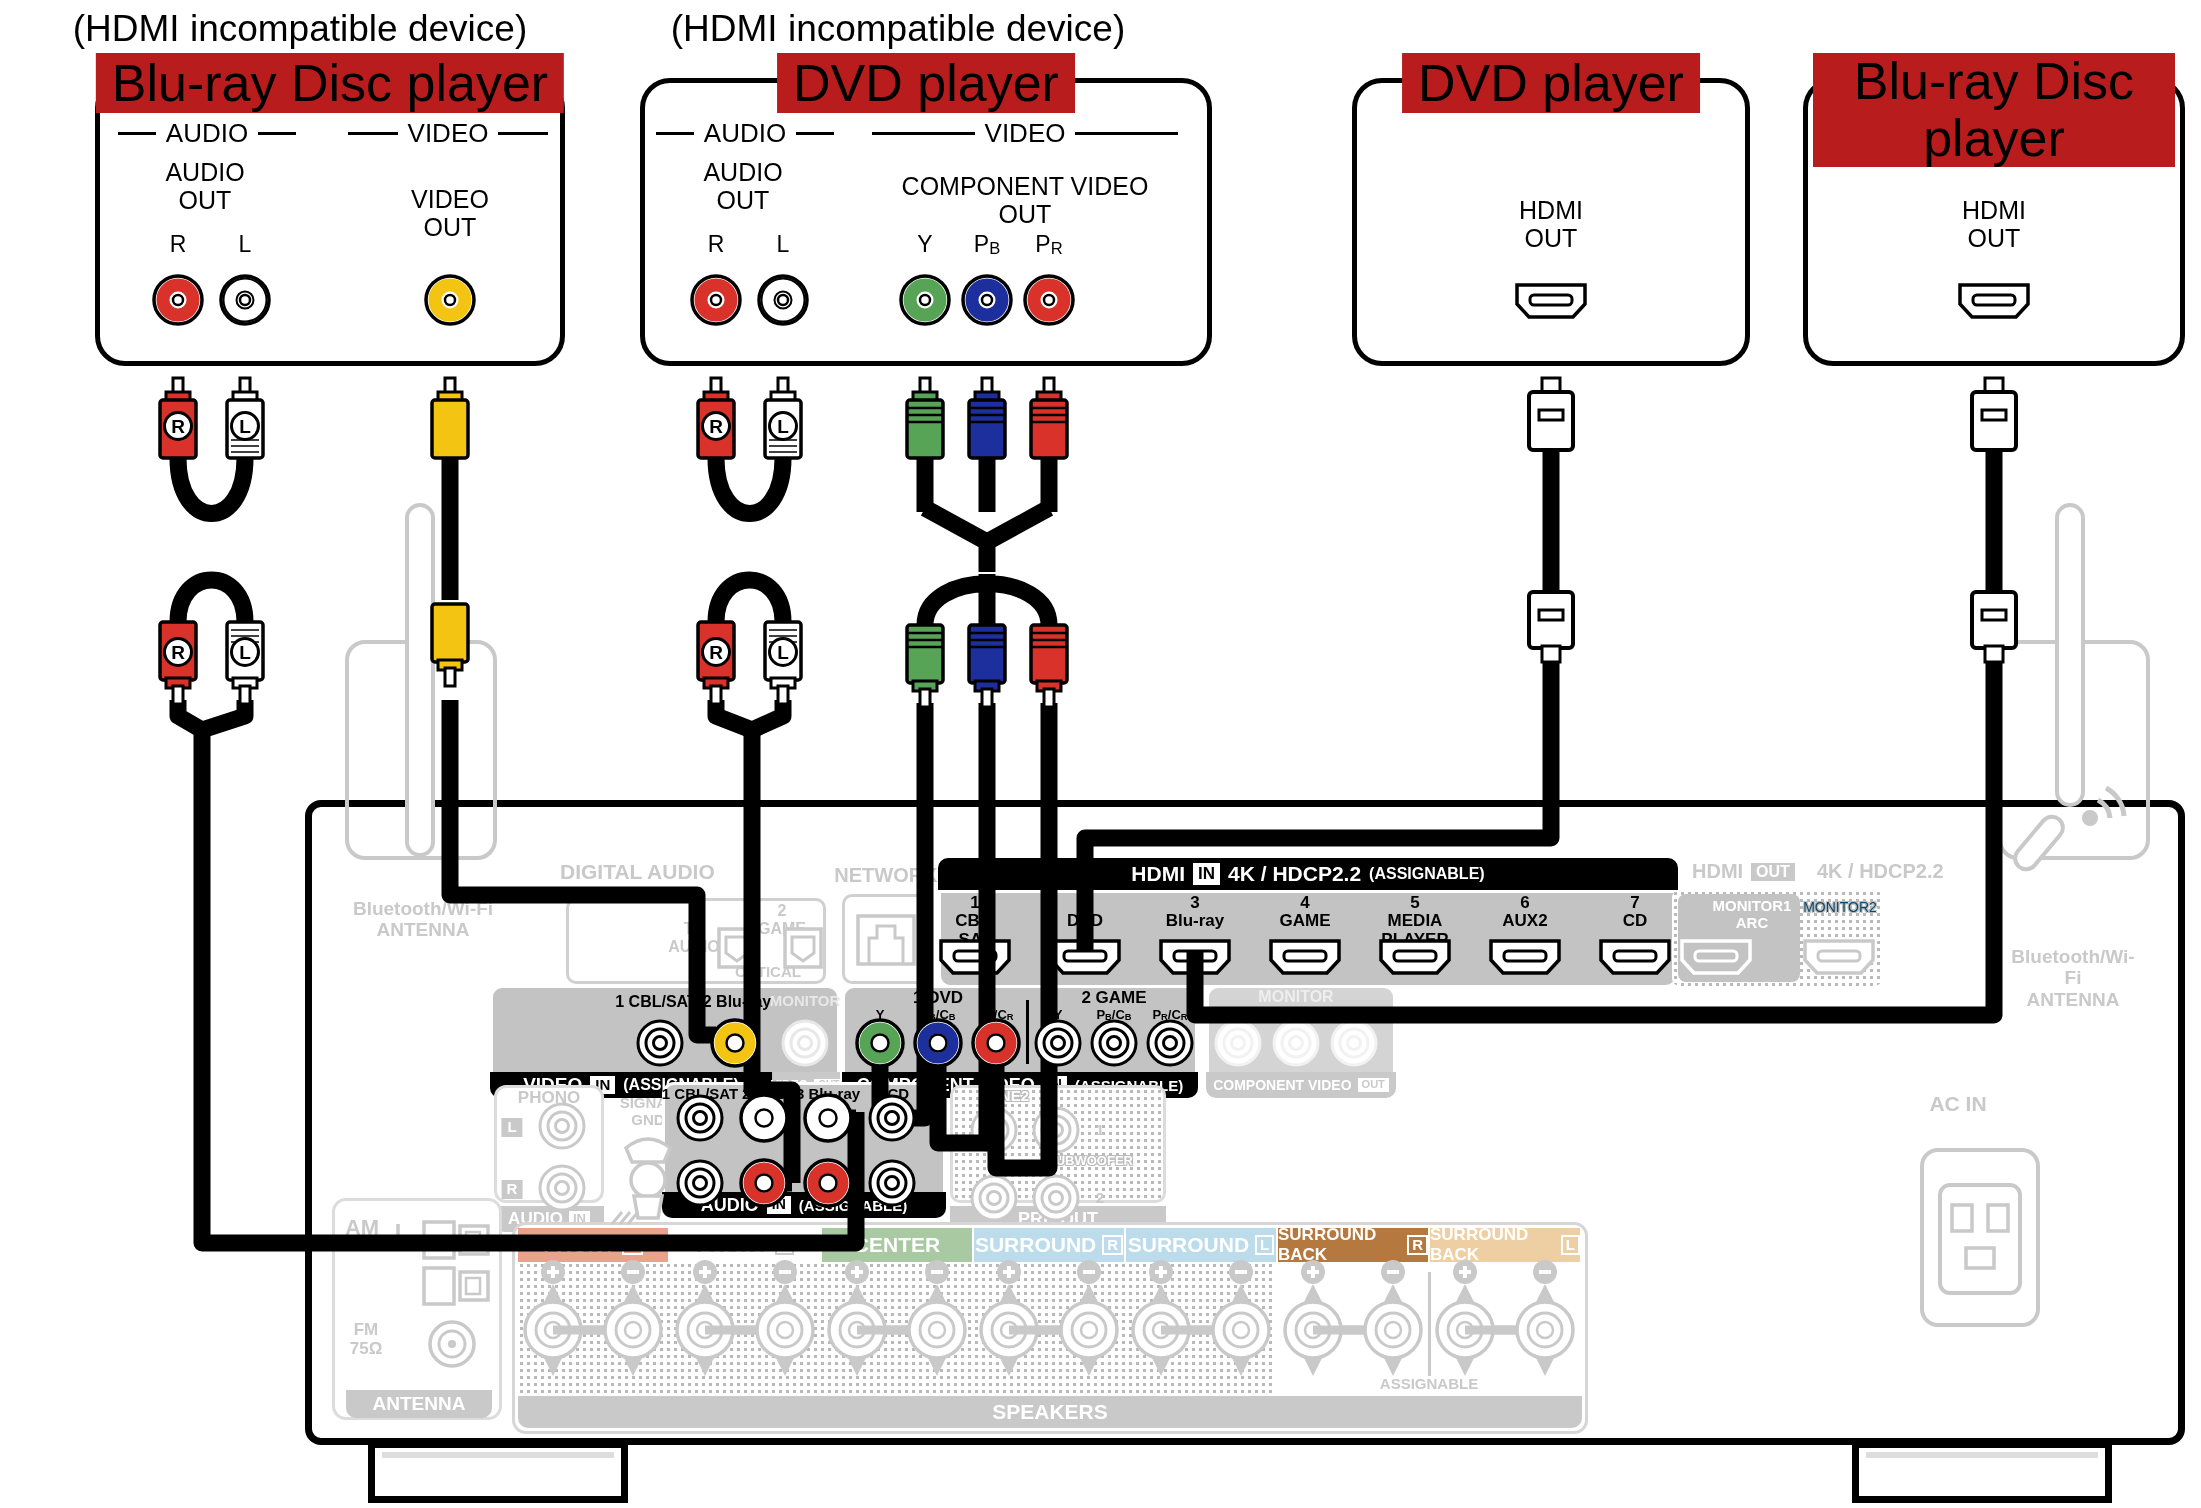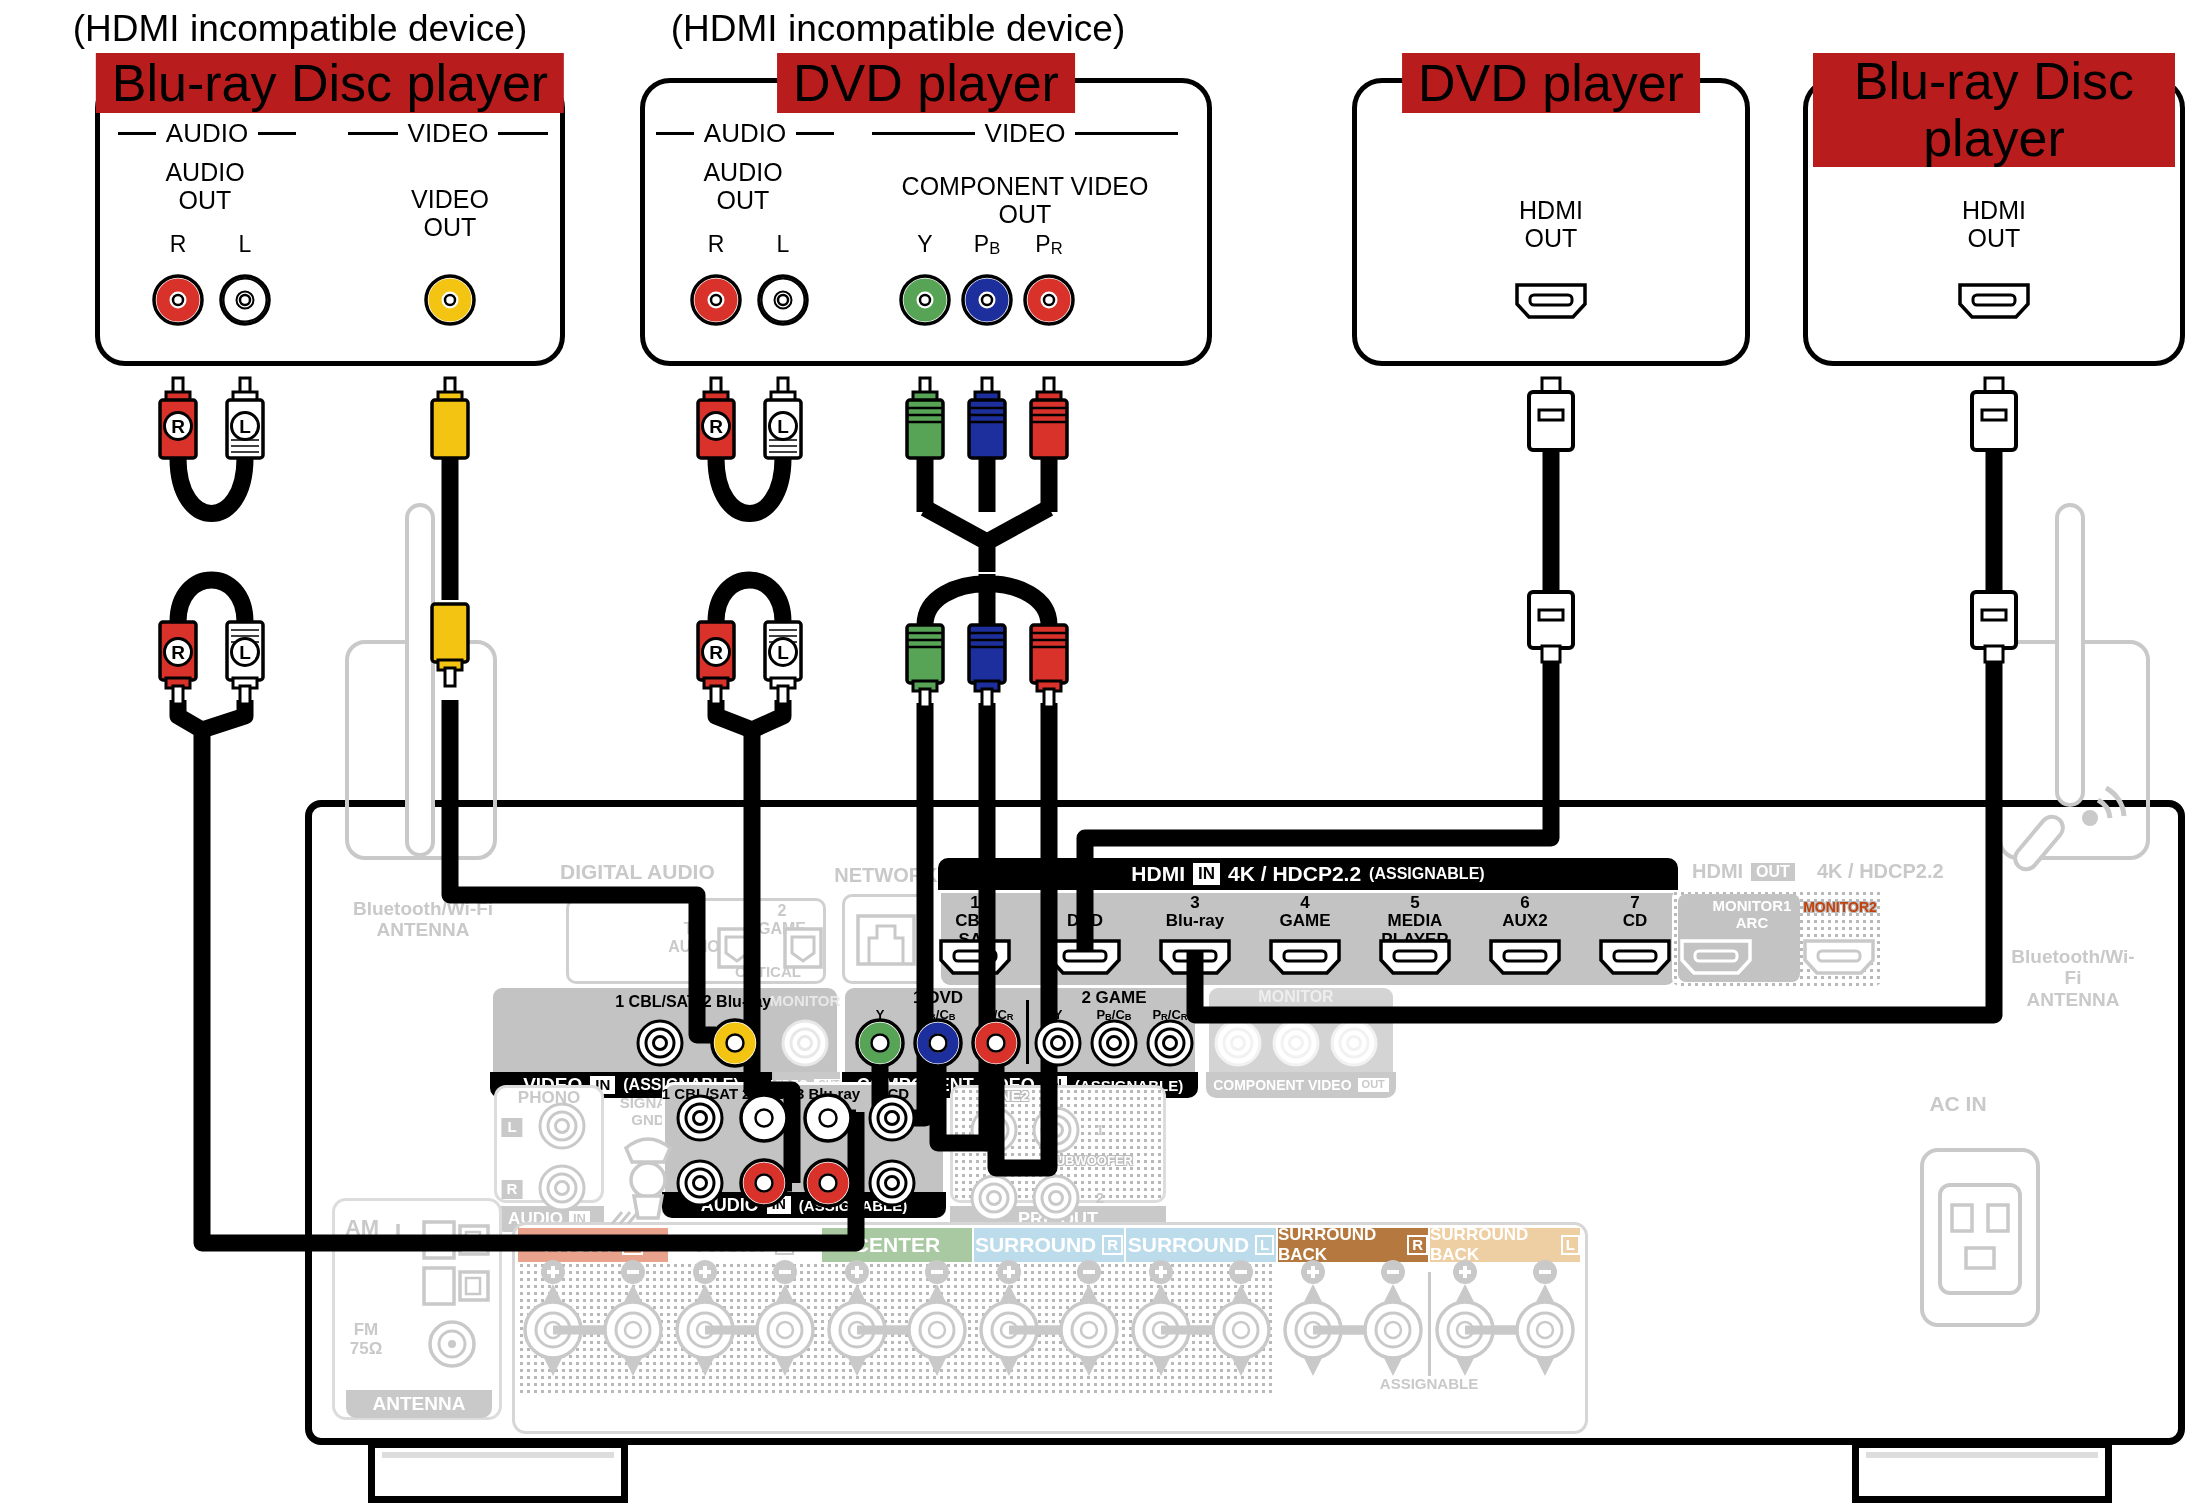--- a/index.html
+++ b/index.html
@@ -137,21 +137,21 @@
 CD</div>
     <div class="abs hgray" style="left: 1692px; top: 860px; font-size: 20px;">
       <span>HDMI</span>
       <span class="b" style="font-size:16px">OUT</span>
       <span style="margin-left:14px">4K / HDCP2.2</span>
     </div>
     <div class="abs dots" style="left: 1672px; top: 890px; width: 210px; height: 96px; border-radius: 8px;"></div>
     <div class="abs " style="left: 1678px; top: 894px; width: 122px; height: 88px; background: rgb(195, 195, 195); border-radius: 8px;"></div>
     <div class="t" style="left: 1752px; top: 898px; font-size: 15px; color: rgb(255, 255, 255); font-weight: bold;">MONITOR1
 ARC</div>
-    <div class="t" style="left: 1840px; top: 900px; font-size: 14px; color: #c2410c; font-weight: bold; text-shadow: rgb(187, 187, 187) -1px -1px 0px, rgb(187, 187, 187) 1px -1px 0px, rgb(187, 187, 187) -1px 1px 0px, rgb(187, 187, 187) 1px 1px 0px;">MONITOR2</div>
+    <div class="t" style="left: 1840px; top: 900px; font-size: 14px; color: #0c4a6e; font-weight: normal; text-shadow: rgb(187, 187, 187) -1px -1px 0px, rgb(187, 187, 187) 1px -1px 0px, rgb(187, 187, 187) -1px 1px 0px, rgb(187, 187, 187) 1px 1px 0px;">MONITOR2</div>
     <div class="abs grayblock" style="left: 490px; top: 985px; width: 350px; height: 113px;"></div>
     <div class="t" style="left: 656px; top: 993px; font-size: 16px; font-weight: bold;">1 CBL/SAT</div>
     <div class="t" style="left: 737px; top: 993px; font-size: 16px; font-weight: bold;">2 Blu-ray</div>
     <div class="t" style="left: 805px; top: 993px; font-size: 15px; color: rgb(232, 232, 232); font-weight: bold;">MONITOR</div>
     <div class="abs bfoot" style="left: 490px; top: 1072px; width: 282px; height: 26px; font-size: 19px;">
       <span>VIDEO</span>
       <span class="badge" style="font-size:15px">IN</span>
       <span style="font-size:16px">(ASSIGNABLE)</span>
     </div>
     <div class="abs gfoot" style="left: 774px; top: 1072px; width: 66px; height: 26px; font-size: 12px;">
@@ -242,20 +242,23 @@
     </div>
     <div class="abs strip" style="left: 1278px; top: 1228px; width: 150px; background: rgb(181, 121, 63); color: rgb(255, 255, 255); font-size: 17px;">
       <span>SURROUND BACK</span>
       <span class="sidebox">R</span>
     </div>
     <div class="abs strip" style="left: 1430px; top: 1228px; width: 150px; background: rgb(238, 207, 164); color: rgb(255, 255, 255); font-size: 17px;">
       <span>SURROUND BACK</span>
       <span class="sidebox">L</span>
     </div>
     <div class="t" style="left: 1429px; top: 1376px; font-size: 15px; color: rgb(201, 201, 201); font-weight: bold;">ASSIGNABLE</div>
+    <div class="abs gfoot" style="left: 518px; top: 1396px; width: 1064px; height: 32px; font-size: 21px;">
+      <span>SPEAKERS</span>
+    </div>
     <div class="t" style="left: 1958px; top: 1092px; font-size: 21px; color: rgb(201, 201, 201); font-weight: bold;">AC IN</div>
     <svg width="2201" height="1508">
       <rect x="347" y="642" width="148" height="216" rx="18" fill="none" stroke="#c9c9c9" stroke-width="4"></rect>
       <rect x="407" y="505" width="26" height="350" rx="13" fill="#fff" stroke="#c9c9c9" stroke-width="4"></rect>
       <rect x="2000" y="642" width="148" height="216" rx="18" fill="none" stroke="#c9c9c9" stroke-width="4"></rect>
       <rect x="2057" y="505" width="26" height="300" rx="13" fill="#fff" stroke="#c9c9c9" stroke-width="4"></rect>
       <circle cx="2090" cy="818" r="8" fill="#c9c9c9"></circle>
       <path d="M2098,800 a22,22 0 0 1 12,18" fill="none" stroke="#c9c9c9" stroke-width="5"></path>
       <path d="M2106,788 a34,34 0 0 1 18,28" fill="none" stroke="#c9c9c9" stroke-width="5"></path>
       <rect x="2028" y="812" width="22" height="62" rx="11" fill="#fff" stroke="#c9c9c9" stroke-width="4" transform="rotate(40 2039 843)"></rect>

